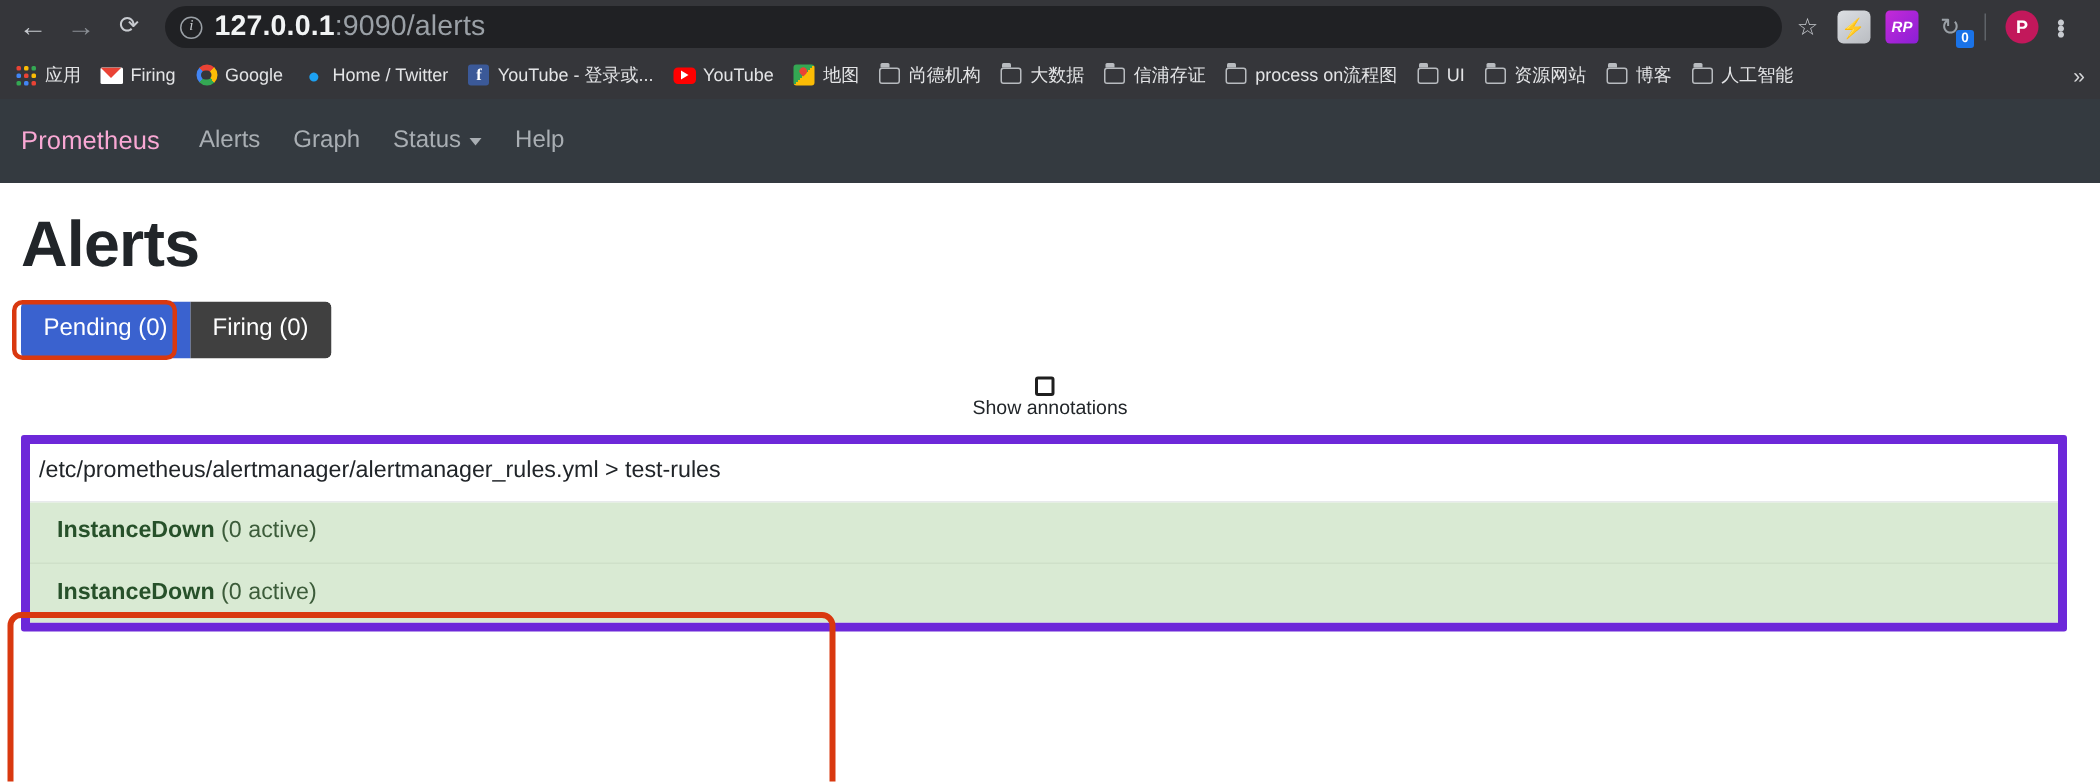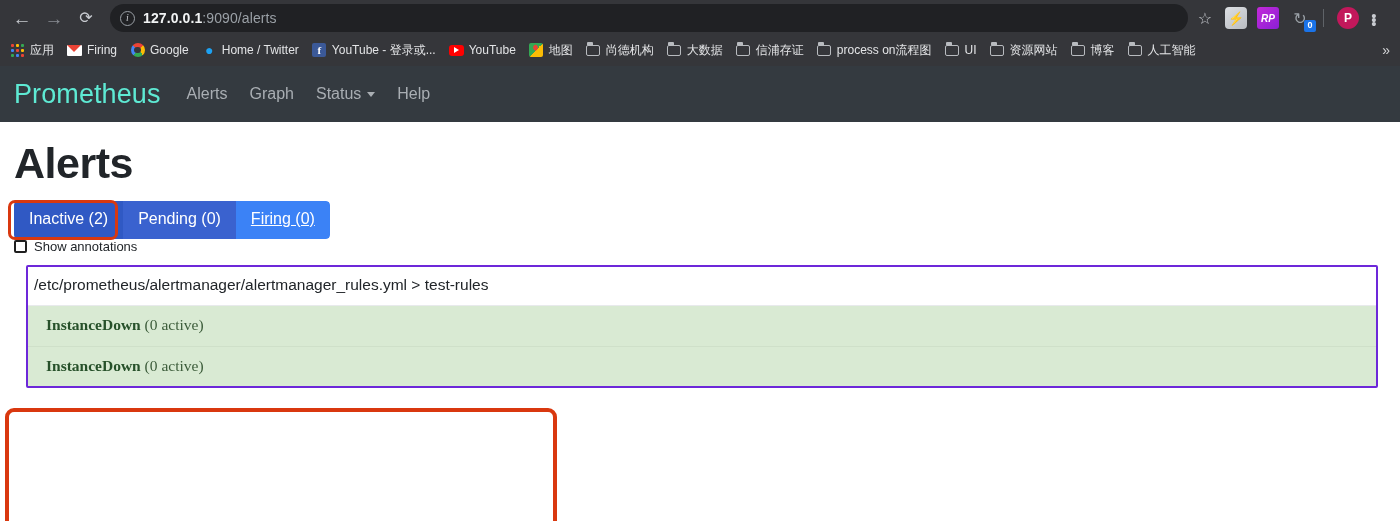--- a/index.html
+++ b/index.html
@@ -57,21 +57,21 @@
     color: #c5c8cc;
     font-size: 10px;
     font-family: "Liberation Serif", serif;
     font-style: italic;
     display: flex; align-items: center; justify-content: center;
     margin-right: 8px;
     flex: none;
     line-height: 1;
   }
   .url-text {
-    font-size: 14px;
+    font-size: 19px;
     color: #9aa0a6;
     white-space: nowrap;
     letter-spacing: 0.1px;
   }
   .url-host { color: #f1f3f4; font-weight: bold; }
 
   .star-icon {
     color: #c8cbd0; font-size: 16px;
     width: 26px; text-align: center;
     margin-right: 2px;
@@ -157,22 +157,22 @@
 
   
   .prom-navbar {
     background: #343a40;
     height: 56px;
     display: flex;
     align-items: center;
     padding-left: 14px;
   }
   .brand {
-    color: #5eead4;
-    font-size: 27px;
+    color: #f9a8d4;
+    font-size: 17px;
     margin-right: 26px;
     letter-spacing: 0.1px;
   }
   .nav-link {
     color: #a9aeb3;
     font-size: 16px;
     margin-right: 22px;
     display: flex;
     align-items: center;
     white-space: nowrap;
@@ -208,72 +208,72 @@
   }
   .tab {
     color: #fff;
     font-size: 16px;
     padding: 7px 15px 8px 15px;
     white-space: nowrap;
     line-height: 1.4;
   }
   .tab.inactive-tab { background: #3059c4; border-radius: 4px 0 0 4px; }
   .tab.pending-tab  { background: #3a62cf; }
-  .tab.firing-tab   { background: #3b82f6; border-radius: 0 4px 4px 0; text-decoration: underline; }
+  .tab.firing-tab   { background: #404040; border-radius: 0 4px 4px 0; }
 
   .annot-tabs {
     position: absolute;
     left: 8px; top: 60px;
     width: 110px; height: 40px;
     border: 3.5px solid #d9380f;
     border-radius: 7px;
     pointer-events: none;
   }
 
   .show-annot {
     display: flex;
     align-items: center;
-    margin-top: 0;
+    margin-top: 12px;
+    flex-direction: column;
   }
   .checkbox {
     width: 13px; height: 13px;
     border: 2px solid #1f1f1f;
     border-radius: 2px;
     background: #fff;
     margin-right: 7px;
     flex: none;
   }
   .show-annot-label { font-size: 13px; color: #212529; }
 
   
   .alert-table {
     margin-top: 11px;
-    border: 2px solid #6d28d9;
+    border: 6px solid #6d28d9;
     border-radius: 2px;
     position: relative;
-    margin-left: 12px;
+    margin-left: 0px;
     margin-right: 8px;
   }
   .group-row {
     background: #ffffff;
     padding: 8px 6px 9px 6px;
     font-size: 15.5px;
     color: #212529;
     border-bottom: 1px solid #e8eaec;
     white-space: nowrap;
     line-height: 1.35;
   }
   .alert-row {
     background: #d9ead3;
     padding: 9px 6px 10px 18px;
     font-size: 15.5px;
     color: #2d5b2b;
     border-bottom: 1px solid #cfe0c9;
     line-height: 1.35;
-    font-family: Liberation Serif, serif;
   }
   .alert-row:last-child { border-bottom: none; }
   .alert-name { font-weight: bold; color: #27512a; }
   .alert-count { color: #3c5c3a; }
 
   .annot-alerts {
     position: absolute;
     left: 5px;
     top: 268px;
     width: 552px;
@@ -441,21 +441,20 @@
   <div class="nav-link">
       <span>Help</span>
     </div>
 </div>
 
 <div class="page">
 
   <div class="page-title">Alerts</div>
 
   <div class="tabs">
-    <div class="tab inactive-tab">Inactive (2)</div>
     <div class="tab pending-tab">Pending (0)</div>
     <div class="tab firing-tab">Firing (0)</div>
   </div>
 
   <div class="annot-tabs"></div>
 
   <div class="show-annot">
     <div class="checkbox"></div>
     <div class="show-annot-label">Show annotations</div>
   </div>

